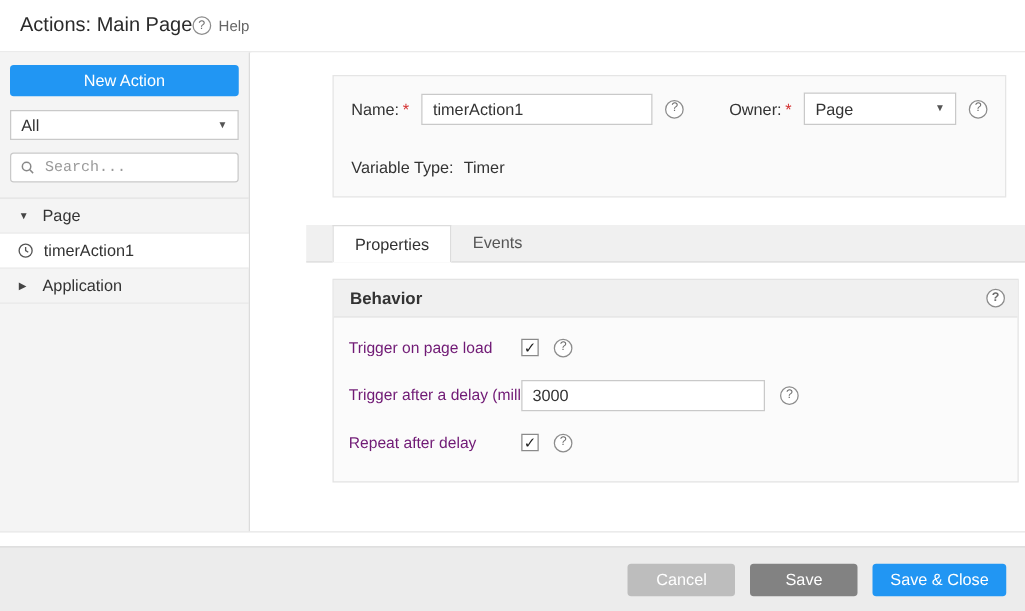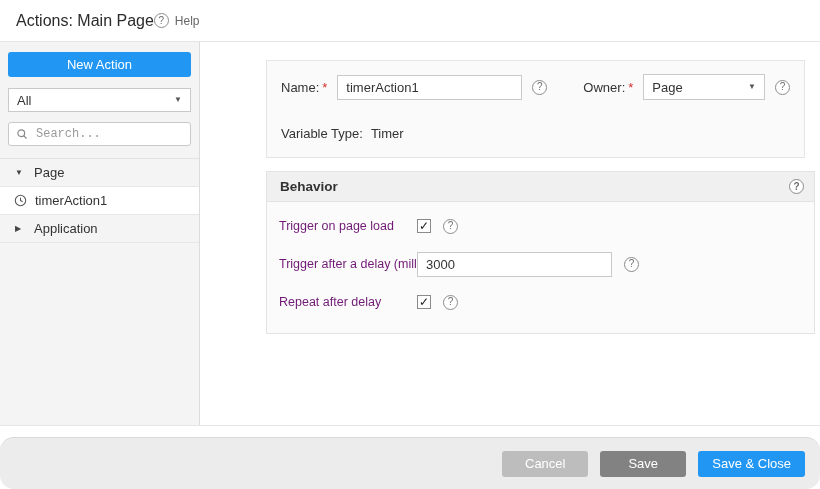--- a/index.html
+++ b/index.html
@@ -124,21 +124,21 @@
     font-size: 12px; line-height: 1; color: #1d1d1d; cursor: pointer; flex: 0 0 auto;
   }
   .delay-input { width: 195px; }
 
   
   .content-divider { position: absolute; left: 0; right: 0; top: 425px; height: 1px; background: #e5e5e5; }
   .footer {
     position: absolute; left: 0; right: 0; bottom: 0; height: 52px;
     background: #ececec; border-top: 1px solid #d9d9d9;
     display: flex; align-items: center; justify-content: flex-end;
-    gap: 12px; padding: 0 15px; border-radius: 14px;
+    gap: 12px; padding: 0 15px;
   }
   .btn {
     height: 26px; min-width: 86px; padding: 0 14px; border: none; border-radius: 3px;
     color: #fff; font-size: 13px; font-family: inherit; cursor: pointer;
   }
   .btn-cancel { background: var(--cancel-button, #bdbdbd); }
   .btn-save { background: var(--save-button, #828282); }
   .btn-save-close { background: var(--accent, #2196f3); }
 </style>
 </head>
@@ -205,20 +205,24 @@
           <span class="sel-caret">▼</span>
         </div>
         <span class="help-circle">?</span>
       </div>
       <div class="form-row vt-row">
         <span class="vt-label">Variable Type:</span>
         <span class="vt-value">Timer</span>
       </div>
     </section>
 
+    <div class="tabs">
+      <div class="tab active">Properties</div>
+      <div class="tab">Events</div>
+    </div>
 
     <section class="panel">
       <div class="panel-header">
         <span class="panel-title">Behavior</span>
         <span class="help-circle">?</span>
       </div>
       <div class="panel-body">
         <div class="prop-row">
           <span class="prop-label">Trigger on page load</span>
           <div class="prop-control">

